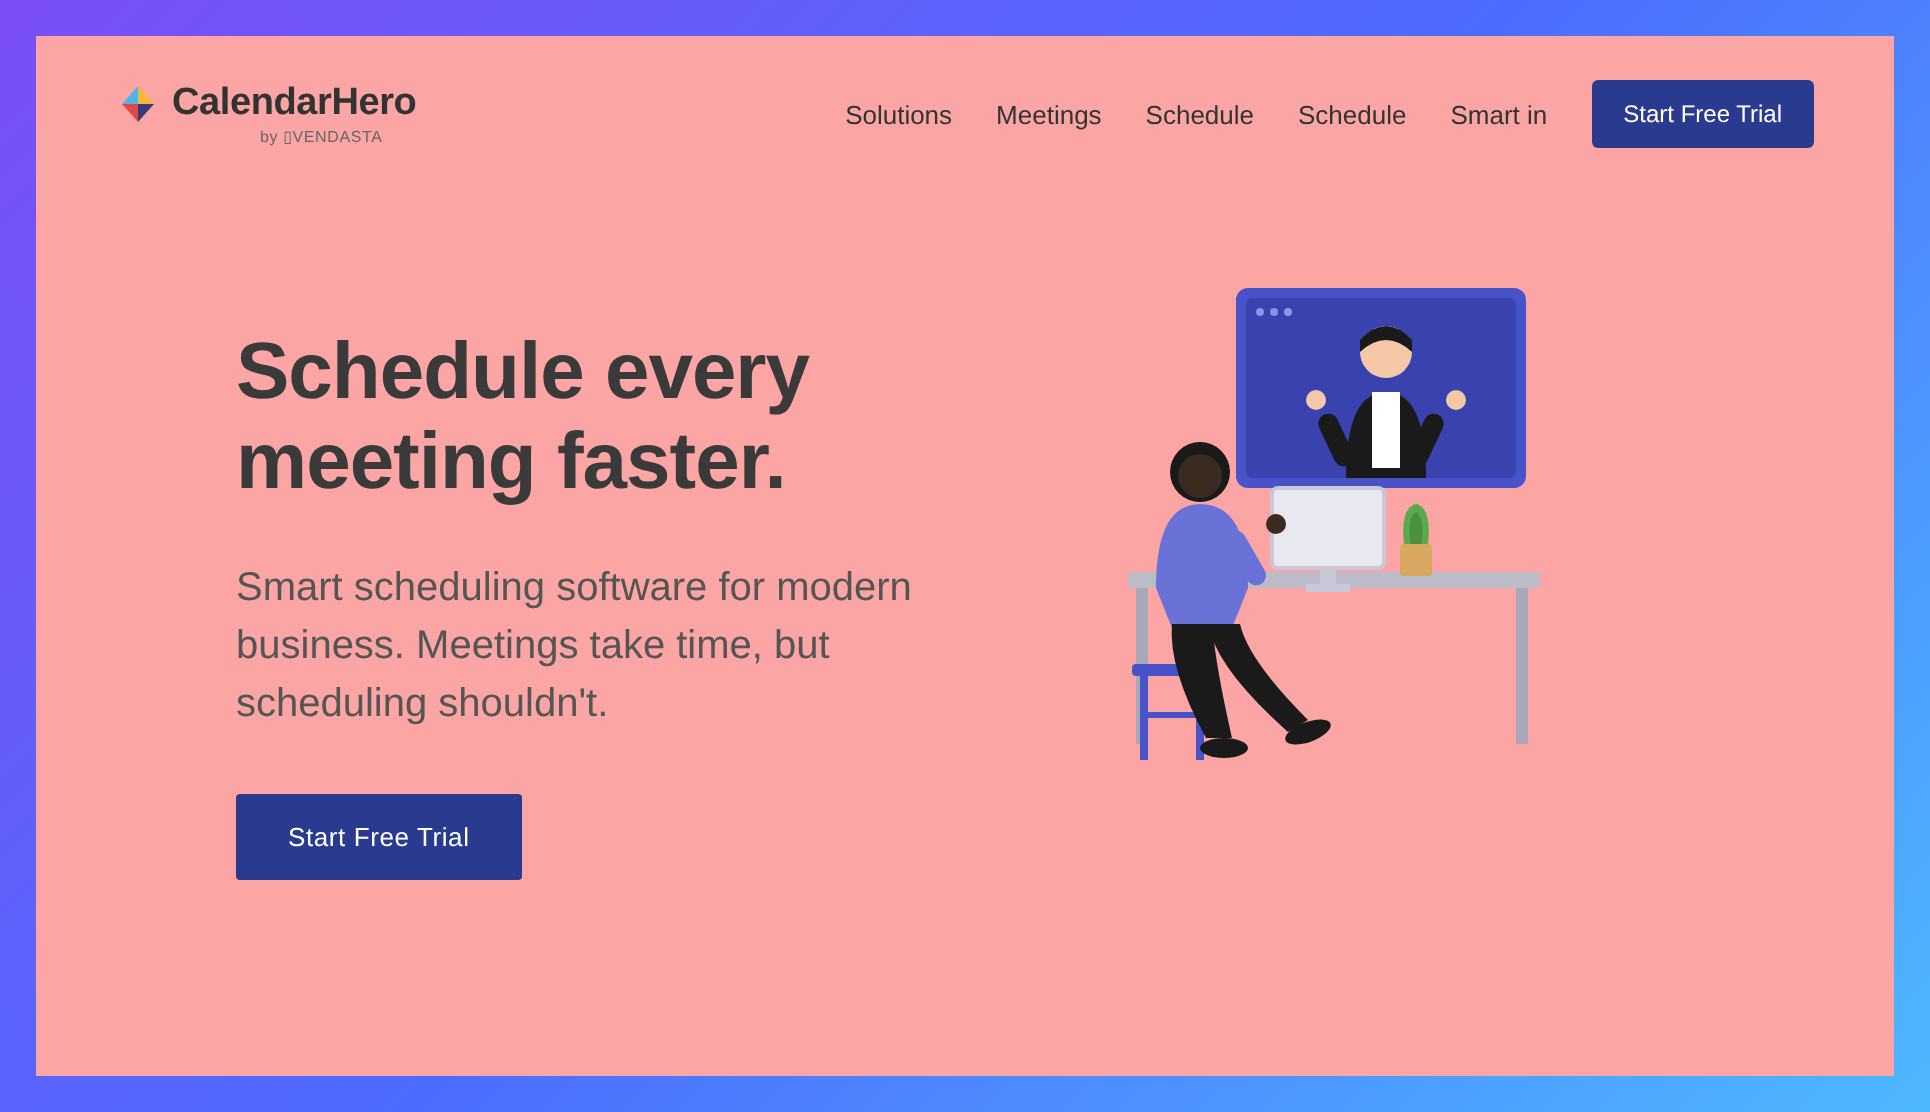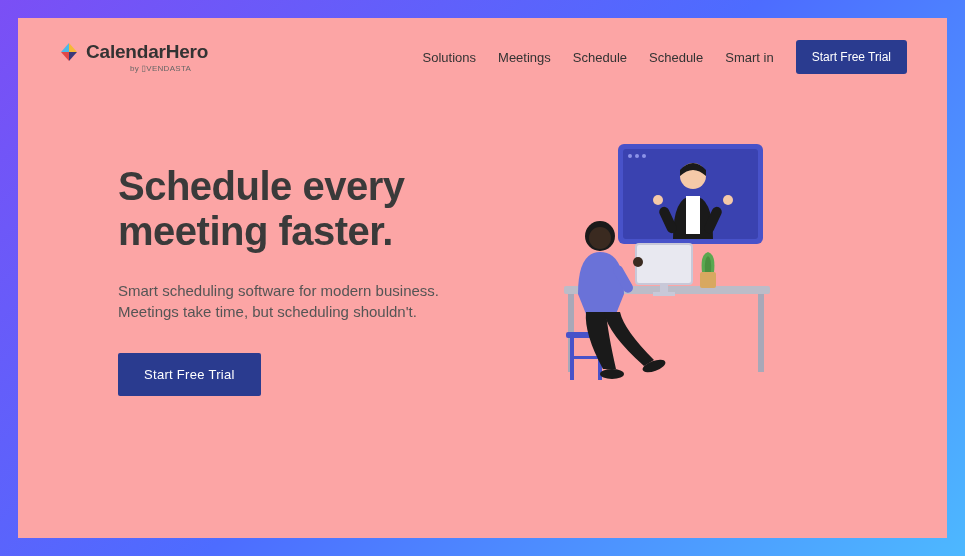--- a/index.html
+++ b/index.html
@@ -76,21 +76,21 @@
   flex: 0 0 360px;
 }
 .hero-title {
   font-size: 40px;
   font-weight: 700;
   color: #3a3a3a;
   line-height: 1.12;
   letter-spacing: -0.5px;
 }
 .hero-sub {
-  font-size: 15px;
+  font-size: 20px;
   color: #555;
   margin-top: 26px;
   line-height: 1.45;
 }
 .cta-lg {
   display: inline-block;
   background: #2a3b8f;
   color: #fff;
   font-size: 13px;
   padding: 14px 26px;

